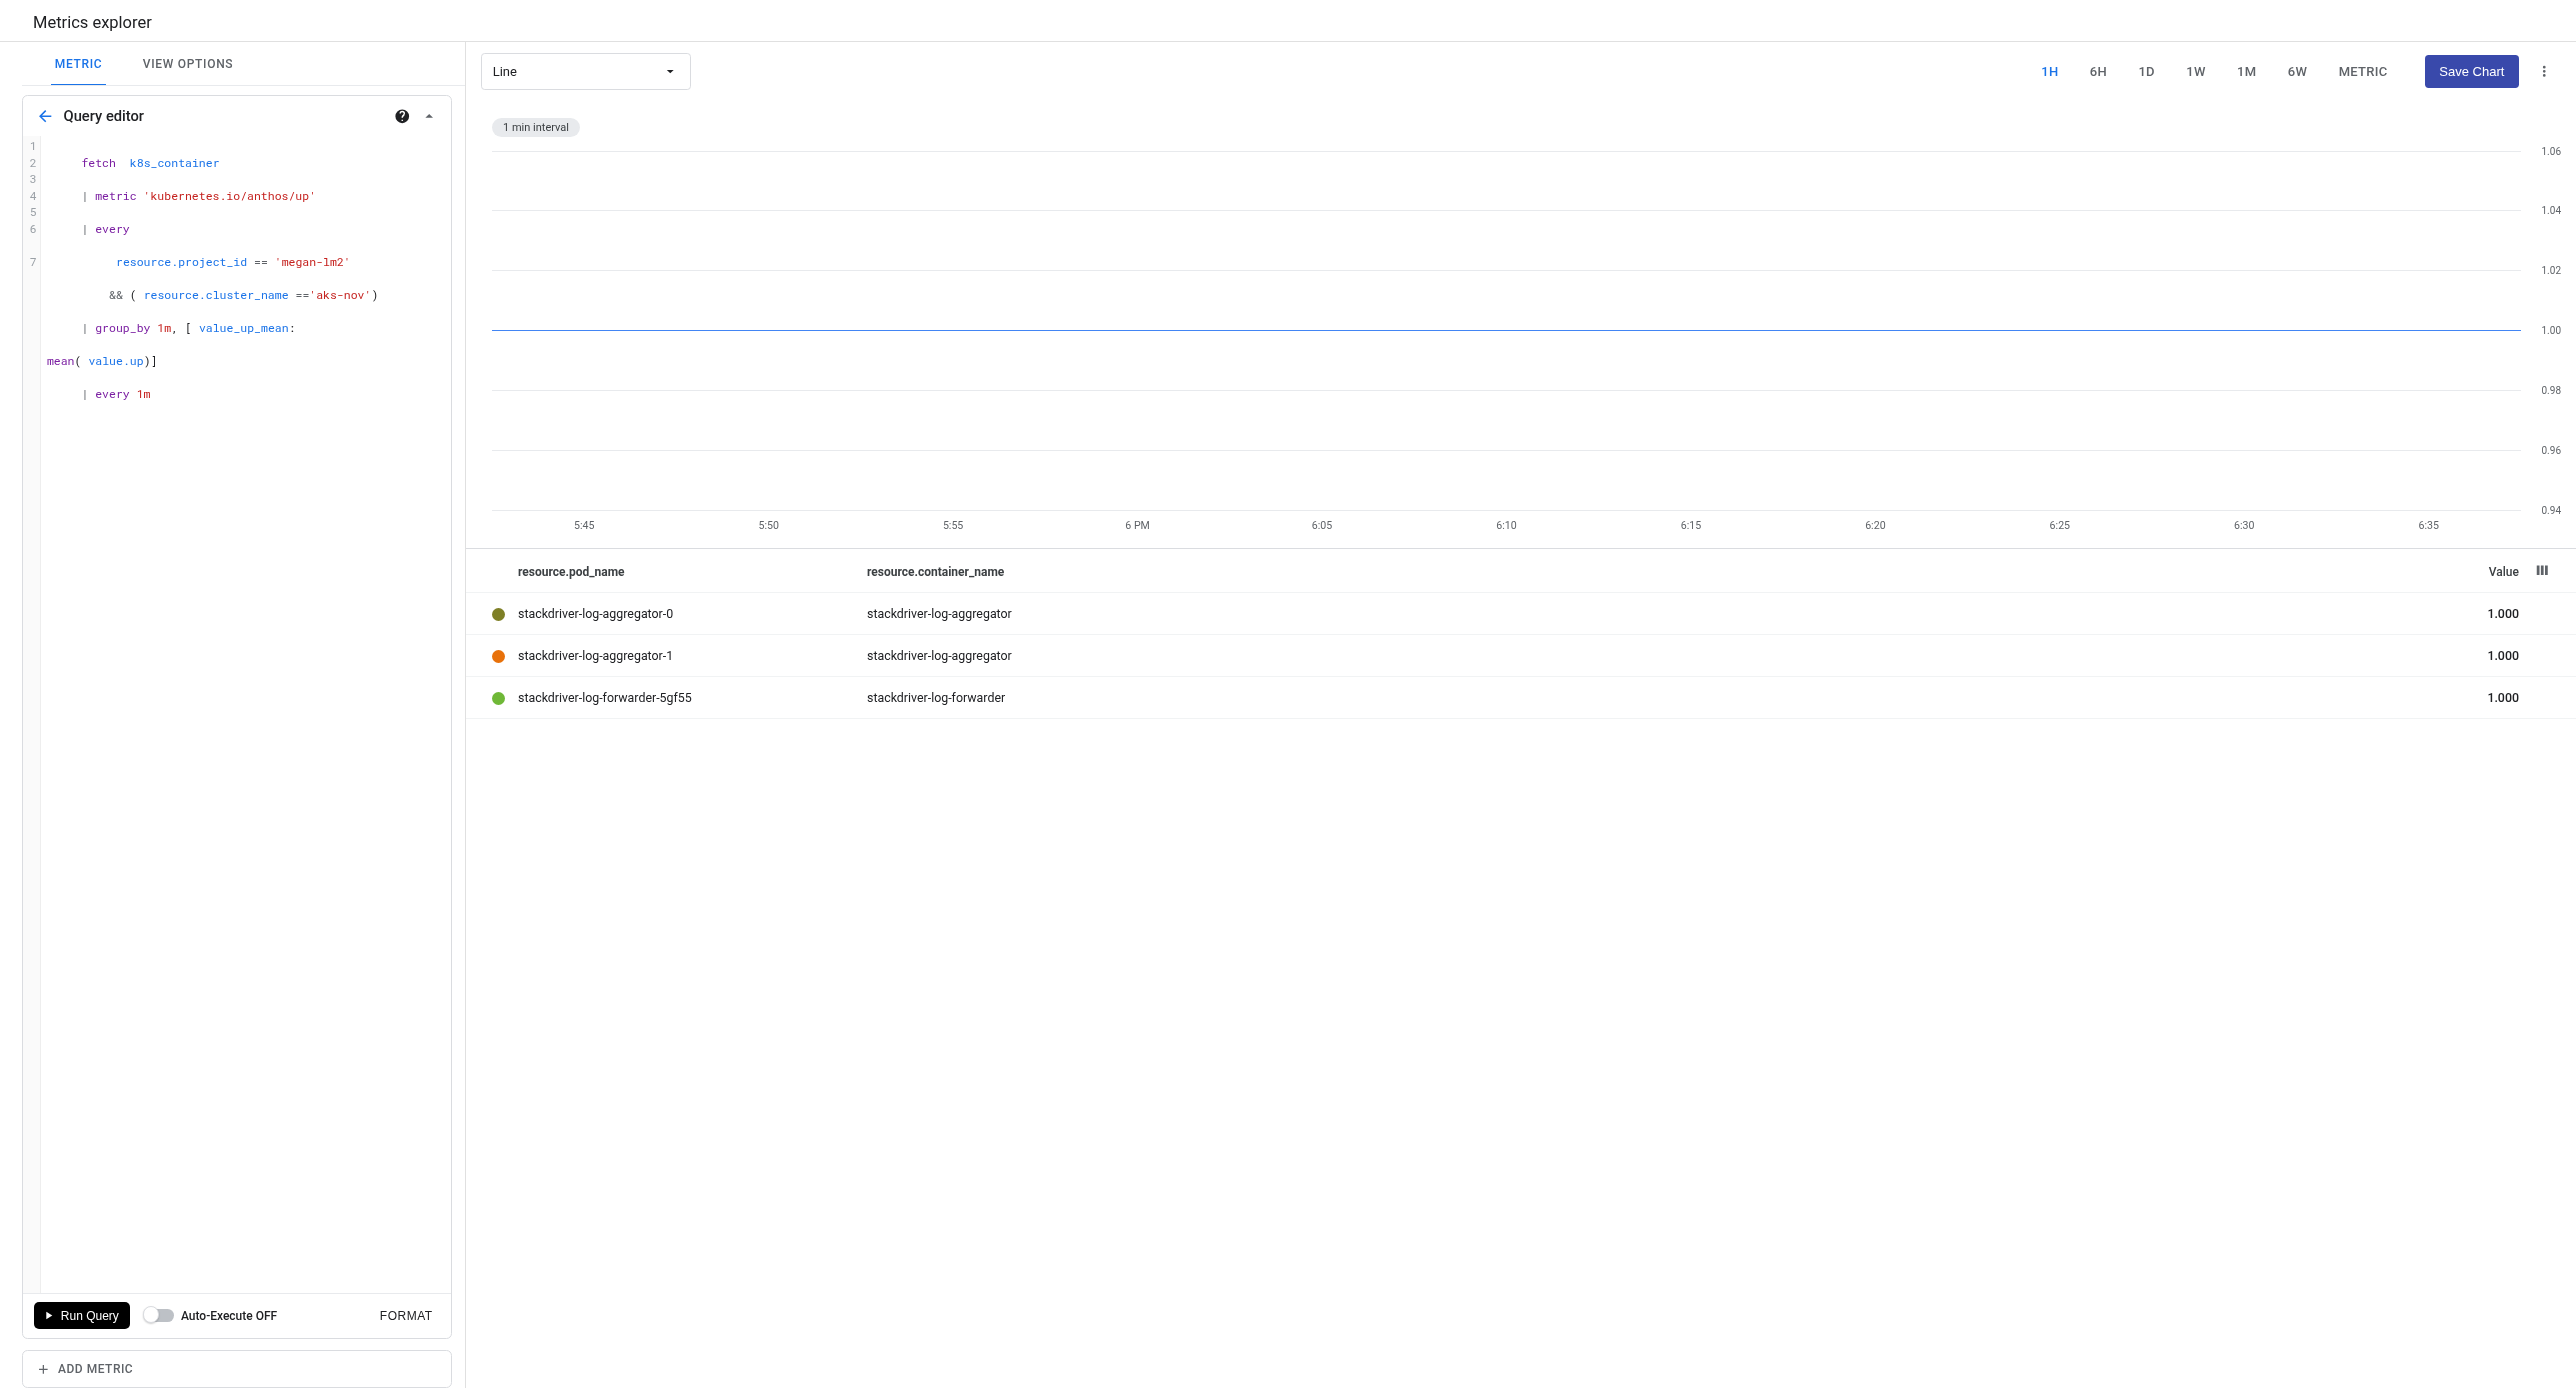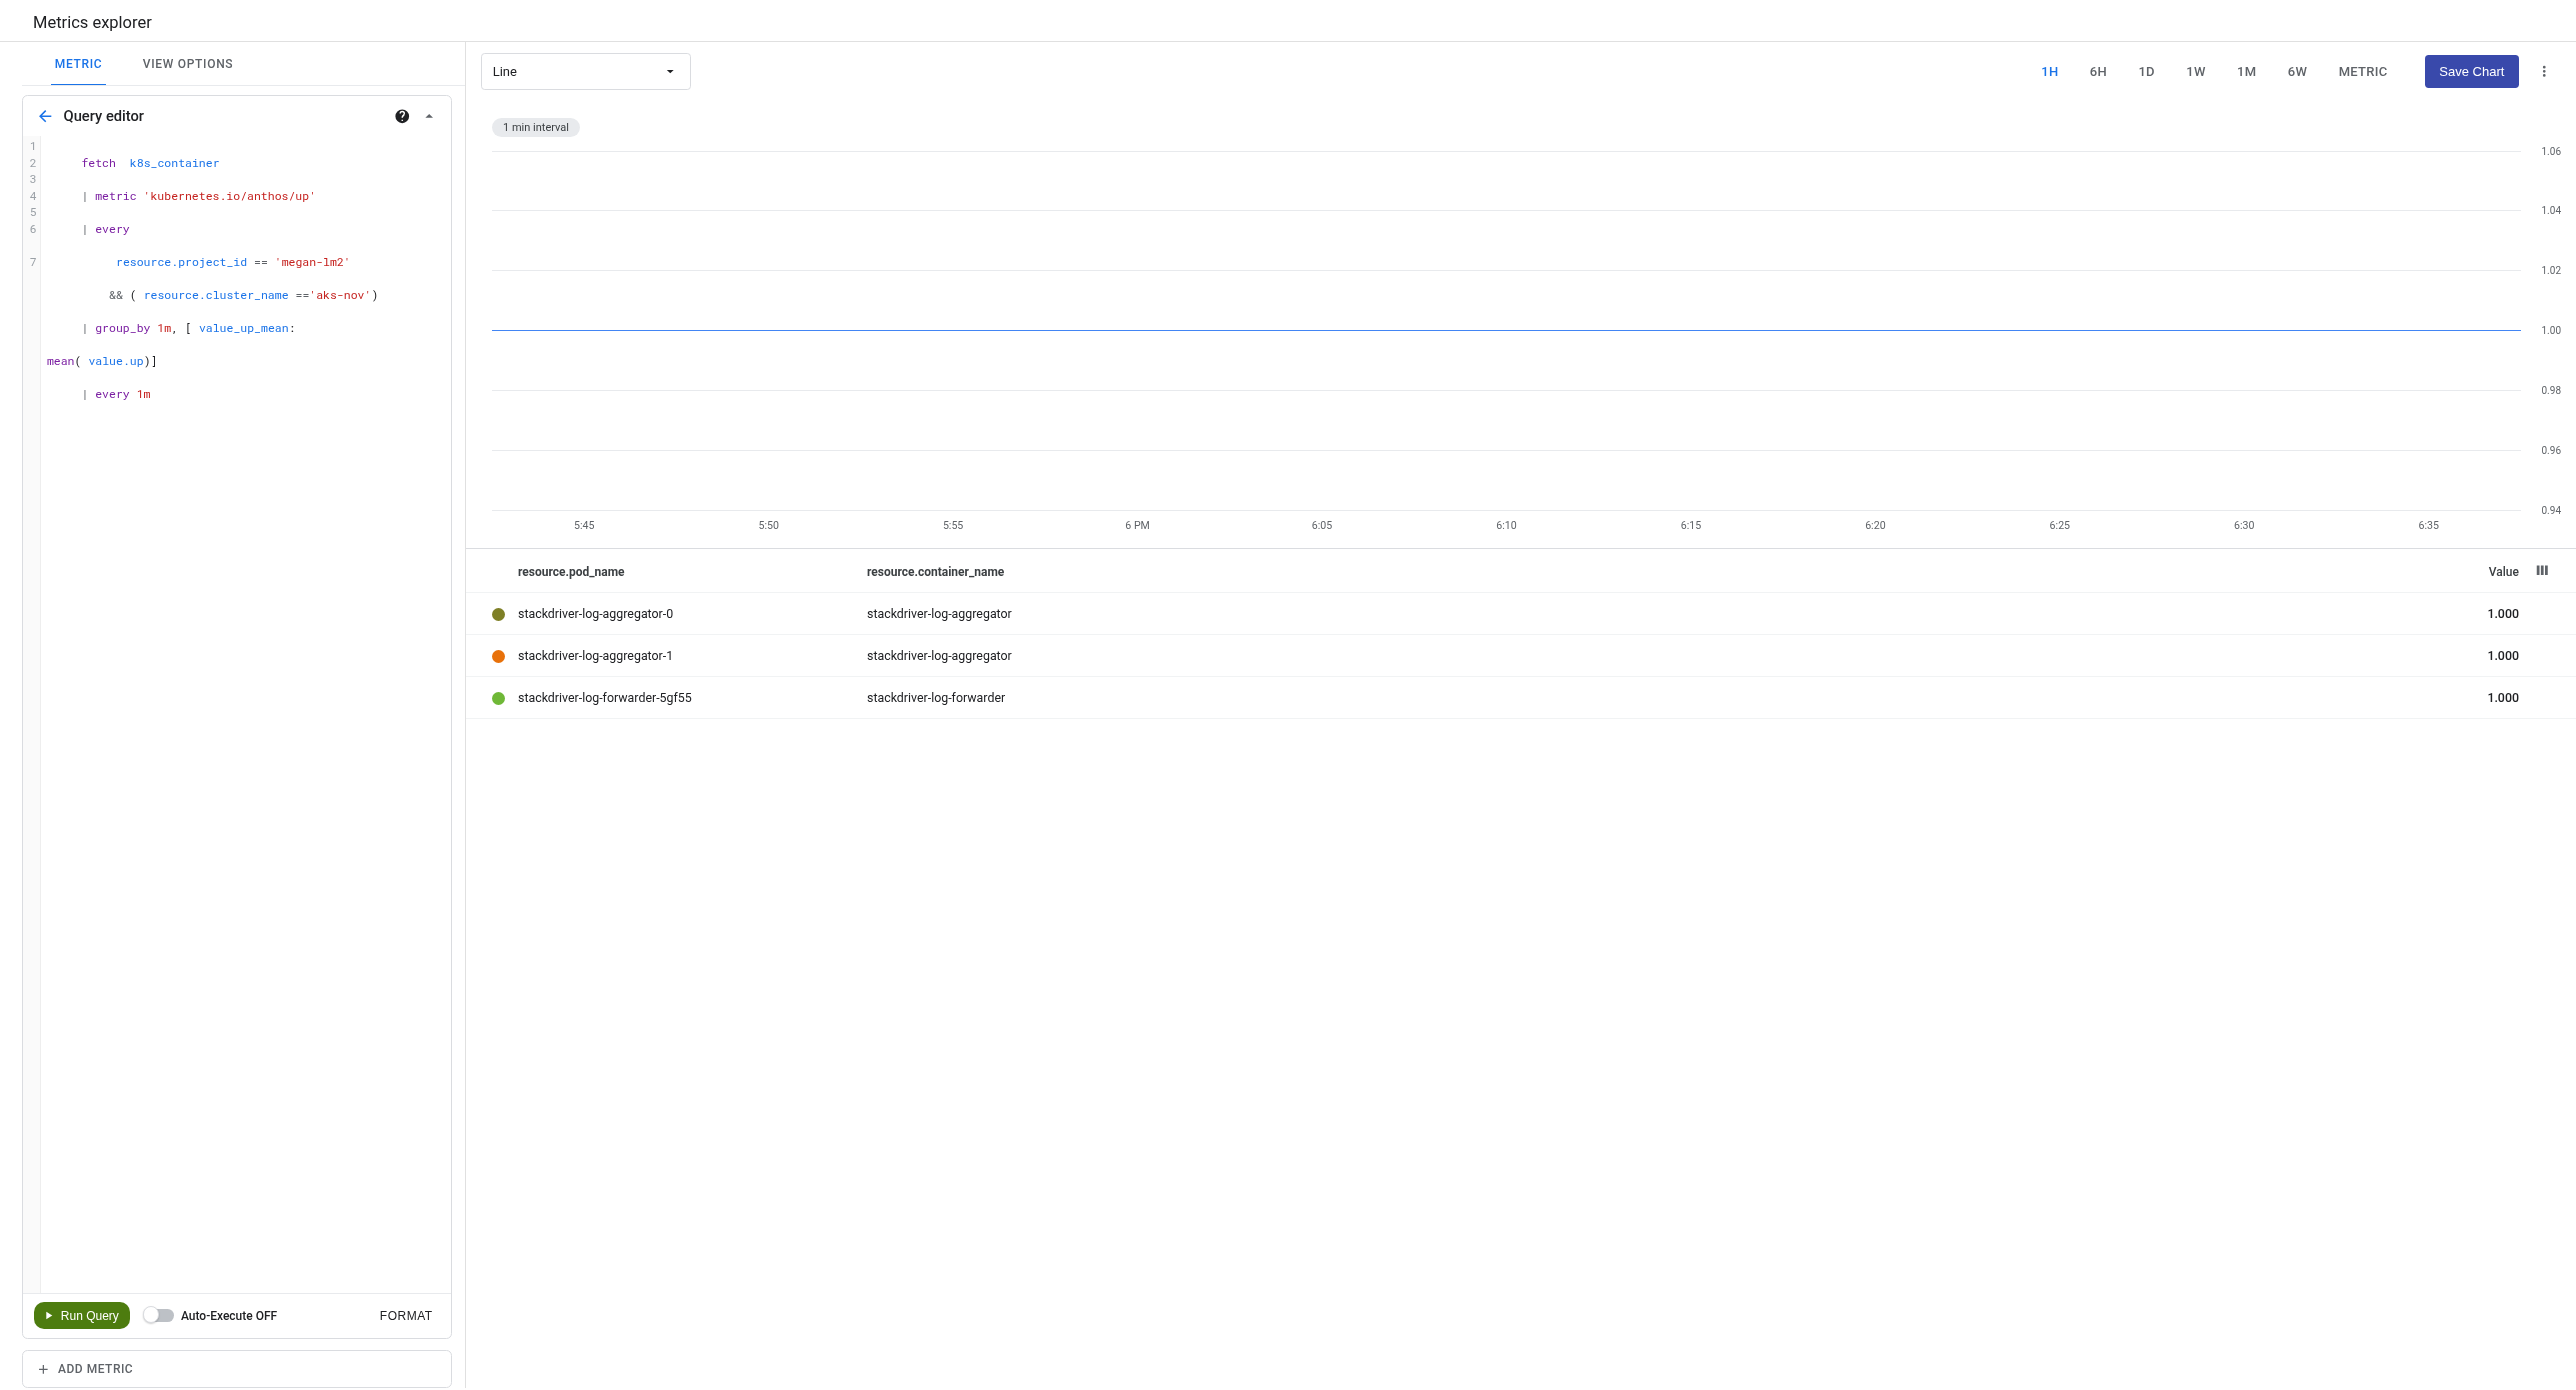--- a/index.html
+++ b/index.html
@@ -112,26 +112,26 @@
   .ident { color: #1a73e8; padding-left: 7px; }
 
   .card-footer {
     display: flex;
     align-items: center;
     padding: 7.4px 11px;
     gap: 14.7px;
     border-top: 0.9px solid #e8eaed;
   }
   .run-btn {
-    background: #4d7c0f;
+    background: #000000;
     color: #fff;
     font-size: 12px;
     font-weight: 500;
     border: none;
-    border-radius: 10px;
+    border-radius: 5px;
     padding: 6.4px 11px 6.4px 8.3px;
     display: flex;
     align-items: center;
     gap: 5.5px;
     cursor: pointer;
   }
   .play-icon { width: 13px; height: 13px; fill: #fff; }
   .toggle-wrap {
     display: flex; align-items: center; gap: 7.4px;
   }

